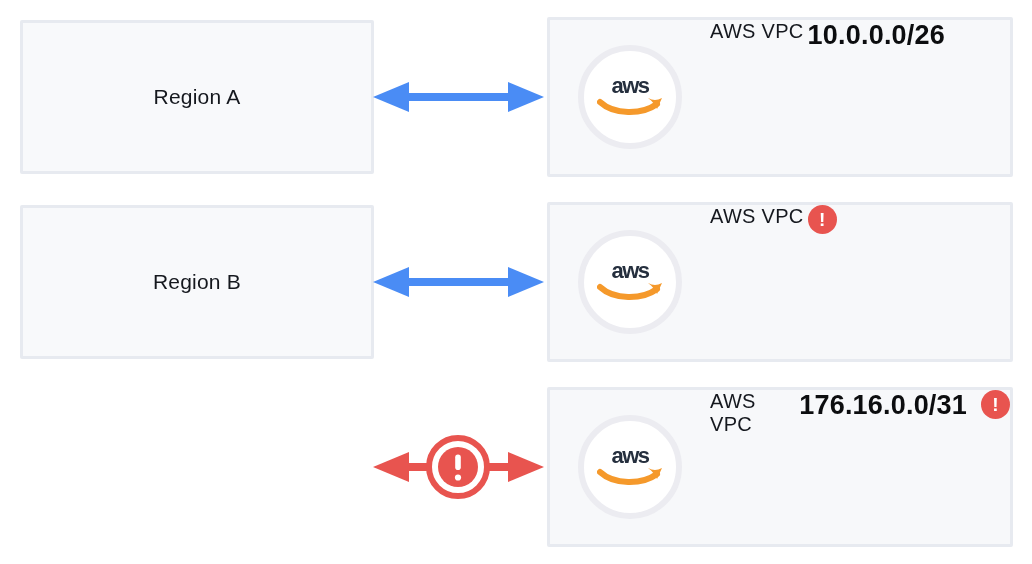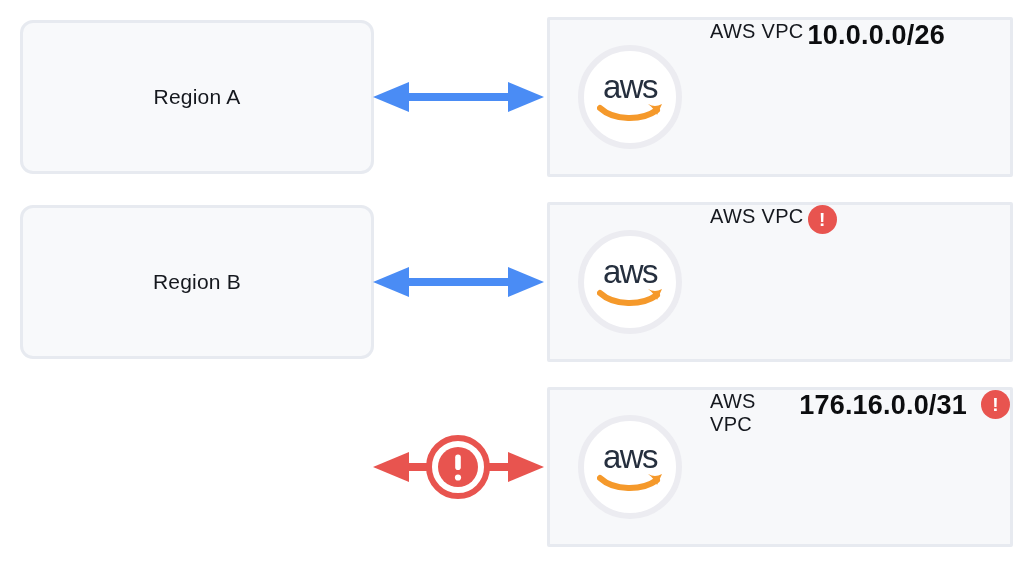--- a/index.html
+++ b/index.html
@@ -27,21 +27,21 @@
 
   .region-box {
     position: absolute;
     left: 20px;
     top: 3px;
     width: 354px;
     height: 154px;
     box-sizing: border-box;
     background: #f8f9fb;
     border: 3px solid #e7eaf0;
-    border-radius: 13px;
+    border-radius: 2px;
     display: flex;
     align-items: center;
     justify-content: center;
   }
   .region-label {
     font-size: 21px;
     font-weight: 400;
     color: #15181e;
     letter-spacing: 0.2px;
   }
@@ -74,22 +74,22 @@
     box-sizing: border-box;
     background: #ffffff;
     border: 6px solid #ececf1;
     border-radius: 50%;
     display: flex;
     flex-direction: column;
     align-items: center;
     justify-content: center;
   }
   .aws-word {
-    font-size: 33px;
-    font-weight: 400;
+    font-size: 22px;
+    font-weight: 700;
     letter-spacing: -1.5px;
     line-height: 1;
     color: #252f3e;
   }
   .aws-smile {
     margin-top: 1px;
     display: block;
   }
   .vpc-text {
     position: absolute;

